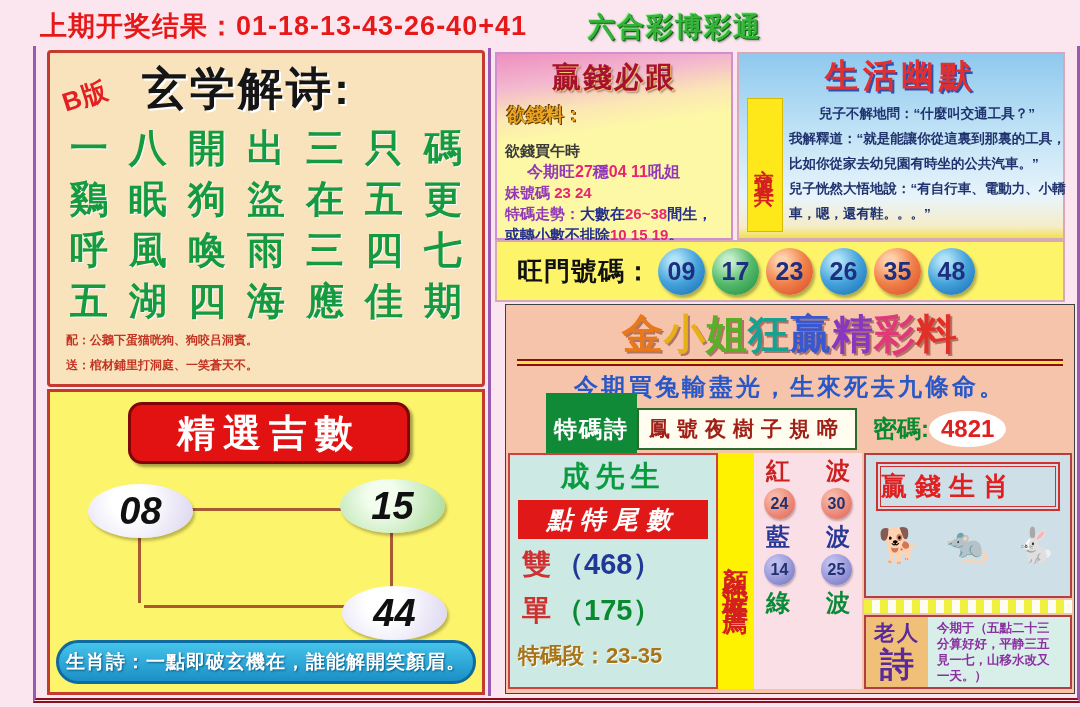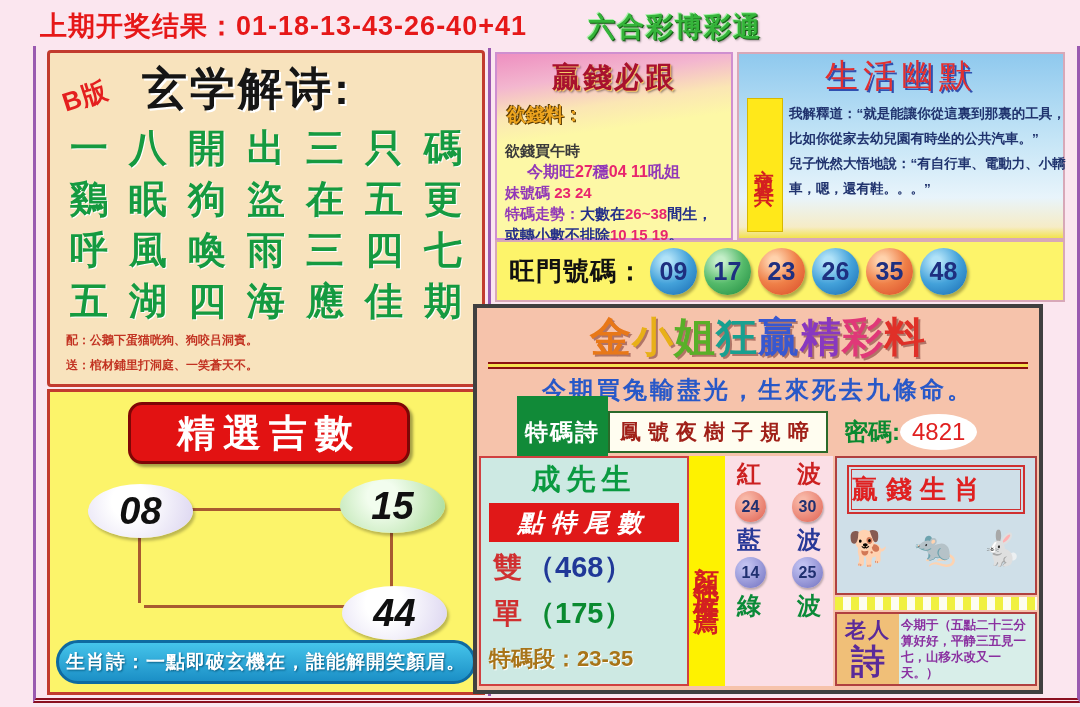--- a/index.html
+++ b/index.html
@@ -58,57 +58,57 @@
   .yq-title{text-align:center;margin-top:4px;font-size:29px;font-weight:900;color:#a8112e;
     letter-spacing:2px;text-shadow:1px 1px 0 #f6c868,2px 2px 2px rgba(0,0,0,.4);}
   .yq-sub{margin:4px 0 0 10px;font-size:19px;font-weight:900;color:#eda41e;
     text-shadow:1px 1px 0 #5a3a00,-1px -1px 0 #5a3a00;}
   .yq-lines{margin:12px 8px 0 8px;}
   .yq-line{font-size:15px;font-weight:bold;line-height:21px;white-space:nowrap;}
   .yq-line.indent{padding-left:22px;font-size:16px;}
   .seg-dark{color:#3a3a3a;} .seg-purple{color:#9238b8;} .seg-red{color:#e8256e;} .seg-navy{color:#25308a;}
   
   .p-wangmen{position:absolute;left:495px;top:240px;width:570px;height:62px;background:#fdf46a;
-    border:2px solid #d8a8b8;box-sizing:border-box;display:flex;align-items:center;padding-left:12px;}
+    border:2px solid #d8a8b8;box-sizing:border-box;display:flex;align-items:center;padding-left:20px;}
   .wm-label{font-size:26px;font-weight:900;color:#111;letter-spacing:1px;}
   .wm-balls{display:flex;gap:7px;margin-left:6px;}
   .ball{width:47px;height:47px;border-radius:50%;display:flex;align-items:center;justify-content:center;
     box-shadow:2px 3px 3px rgba(0,0,0,.3);}
   .ball span{font-size:25px;font-weight:900;color:#1e2f80;}
   .ball-blue{background:radial-gradient(circle at 35% 28%,#b0e2f8 10%,#44a2da 50%,#1668b0);}
   .ball-green{background:radial-gradient(circle at 35% 28%,#c4eec8 10%,#55ba6a 50%,#1f8a40);}
   .ball-red{background:radial-gradient(circle at 35% 28%,#ffd2ac 10%,#ef8048 50%,#d84828);}
   
   .p-humor{position:absolute;left:737px;top:52px;width:328px;height:188px;box-sizing:border-box;
     border:2px solid #d8a8b8;
     background:linear-gradient(180deg,#8fc9ee 0%,#c3e4f6 45%,#e8f4fb 78%,#f6ecc6 94%,#f2e24e 100%);}
-  .hm-title{text-align:center;margin-top:0px;font-size:33px;font-weight:400;color:#e23030;
+  .hm-title{text-align:center;margin-top:0px;font-size:33px;font-weight:700;color:#e23030;
     letter-spacing:5px;text-shadow:2px 2px 0 #3050b0;}
   .hm-tab{position:absolute;left:8px;top:44px;width:34px;height:132px;background:#ffe81a;
     border:1px solid #d8b800;display:flex;align-items:center;justify-content:center;}
   .hm-tab span{writing-mode:vertical-rl;font-size:20px;font-weight:900;color:#d42020;letter-spacing:6px;}
   .hm-lines{margin:2px 6px 0 50px;}
   .humor-line{font-size:13.5px;font-weight:bold;color:#20336e;line-height:25px;white-space:nowrap;}
   .humor-line.first{text-indent:30px;}
   
-  .p-gold{position:absolute;left:473px;top:304px;width:570px;height:390px;background:#f6c3ab;
-    border:4px solid #404040;box-sizing:border-box;}
+  .p-gold{position:absolute;left:505px;top:304px;width:570px;height:390px;background:#f6c3ab;
+    border:1px solid #404040;box-sizing:border-box;}
   .gold-title{text-align:center;margin-top:2px;height:52px;}
   .gold-title span{font-size:41px;font-weight:900;letter-spacing:1px;
     text-shadow:2px 2px 0 rgba(90,20,20,.45);}
   .gold-rule{width:96%;margin:0 auto;height:3px;background:#f5e050;
     border-top:2px solid #8a1010;border-bottom:2px solid #8a1010;}
   .gold-slogan{text-align:center;margin-top:5px;font-size:24px;font-weight:900;color:#2858c8;
     letter-spacing:3px;}
   .tema-row{display:flex;align-items:center;margin:7px 14px 0 40px;height:38px;}
   .tema-label{background:#118a38;color:#fff;font-size:23px;font-weight:900;padding:21px 8px;letter-spacing:2px;}
   .tema-box{background:#fffdf0;border:2px solid #2a6a2a;color:#a02018;font-size:21px;font-weight:bold;
     font-family:"Liberation Serif",serif;letter-spacing:7px;padding:5px 10px;white-space:nowrap;}
   .tema-code-label{margin-left:16px;font-size:24px;font-weight:900;color:#0a8a30;}
-  .tema-code{background:#fff;border-radius:50%;padding:4px 12px;font-size:24px;font-weight:400;color:#e02020;}
+  .tema-code{background:#fff;border-radius:50%;padding:4px 12px;font-size:24px;font-weight:700;color:#e02020;}
   .gold-bottom{position:absolute;left:2px;right:2px;top:148px;bottom:4px;display:flex;}
   
   .cheng{width:210px;background:#cde9e3;border:2px solid #d04040;box-sizing:border-box;padding-top:2px;}
   .cheng-name{text-align:center;font-size:29px;font-weight:900;color:#0a9a40;letter-spacing:6px;}
   .cheng-banner{margin:3px 8px;background:#e01818;color:#fff;text-align:center;font-size:25px;
     font-weight:900;letter-spacing:8px;padding:3px 0;font-style:italic;}
   .cheng-row{margin:6px 0 0 12px;font-weight:900;font-size:29px;white-space:nowrap;}
   .cheng-row .lab{color:#d03030;margin-right:4px;}
   .cheng-row .val-navy{color:#203898;} .cheng-row .val-green{color:#0a8a30;}
   .cheng-range{margin:10px 0 0 8px;font-size:22px;font-weight:900;color:#a87418;
@@ -133,21 +133,21 @@
   .zodiac-titlewrap{margin:7px 10px 0 10px;border:2px solid #d03030;padding:2px;}
   .zodiac-title{border:1px solid #d03030;font-size:26px;font-weight:900;color:#e02020;
     letter-spacing:8px;padding:2px 0;}
   .zodiac-animals{display:flex;justify-content:space-around;margin-top:14px;font-size:34px;}
   .checker{height:14px;margin:2px 0;
     background:repeating-linear-gradient(90deg,#f0f040 0 8px,#fdfdf0 8px 16px);}
   .elder{flex:1;border:2px solid #b04040;box-sizing:border-box;display:flex;background:#d8eee9;}
   .elder-left{width:62px;background:#f0bf78;text-align:center;color:#5a2a9a;}
   .elder-left .l1{font-size:21px;font-weight:900;letter-spacing:2px;margin-top:2px;}
   .elder-left .l2{font-size:34px;font-weight:900;line-height:34px;}
-  .elder-text{flex:1;padding:3px 2px;font-size:12.5px;font-weight:bold;color:#8a30a0;line-height:16px;}
+  .elder-text{flex:1;padding:3px 9px;font-size:12.5px;font-weight:bold;color:#8a30a0;line-height:16px;}
 </style>
 </head>
 <body>
 
 <div class="frame"></div>
 <div class="sep-v"></div>
 
 <div class="hdr-result">上期开奖结果：01-18-13-43-26-40+41</div>
 <div class="hdr-brand">六合彩博彩通</div>
 
@@ -256,20 +256,21 @@
       </div>
     </div>
 </div>
 
 <div class="p-humor">
   <div class="hm-title">生活幽默</div>
   <div class="hm-tab">
     <span>交通工具</span>
   </div>
   <div class="hm-lines">
+      <div class="humor-line first">兒子不解地問：“什麼叫交通工具？”</div>
       <div class="humor-line">我解釋道：“就是能讓你從這裏到那裏的工具，</div>
       <div class="humor-line">比如你從家去幼兒園有時坐的公共汽車。”</div>
       <div class="humor-line">兒子恍然大悟地說：“有自行車、電動力、小轎</div>
       <div class="humor-line">車，嗯，還有鞋。。。”</div>
     </div>
 </div>
 
 <div class="p-gold">
   <div class="gold-title"><span style="color: rgb(232, 120, 24);">金</span><span style="color: rgb(232, 176, 24);">小</span><span style="color: rgb(88, 176, 40);">姐</span><span style="color: rgb(24, 160, 144);">狂</span><span style="color: rgb(56, 88, 208);">贏</span><span style="color: rgb(136, 56, 192);">精</span><span style="color: rgb(224, 56, 120);">彩</span><span style="color: rgb(224, 48, 40);">料</span></div>
   <div class="gold-rule"></div>

